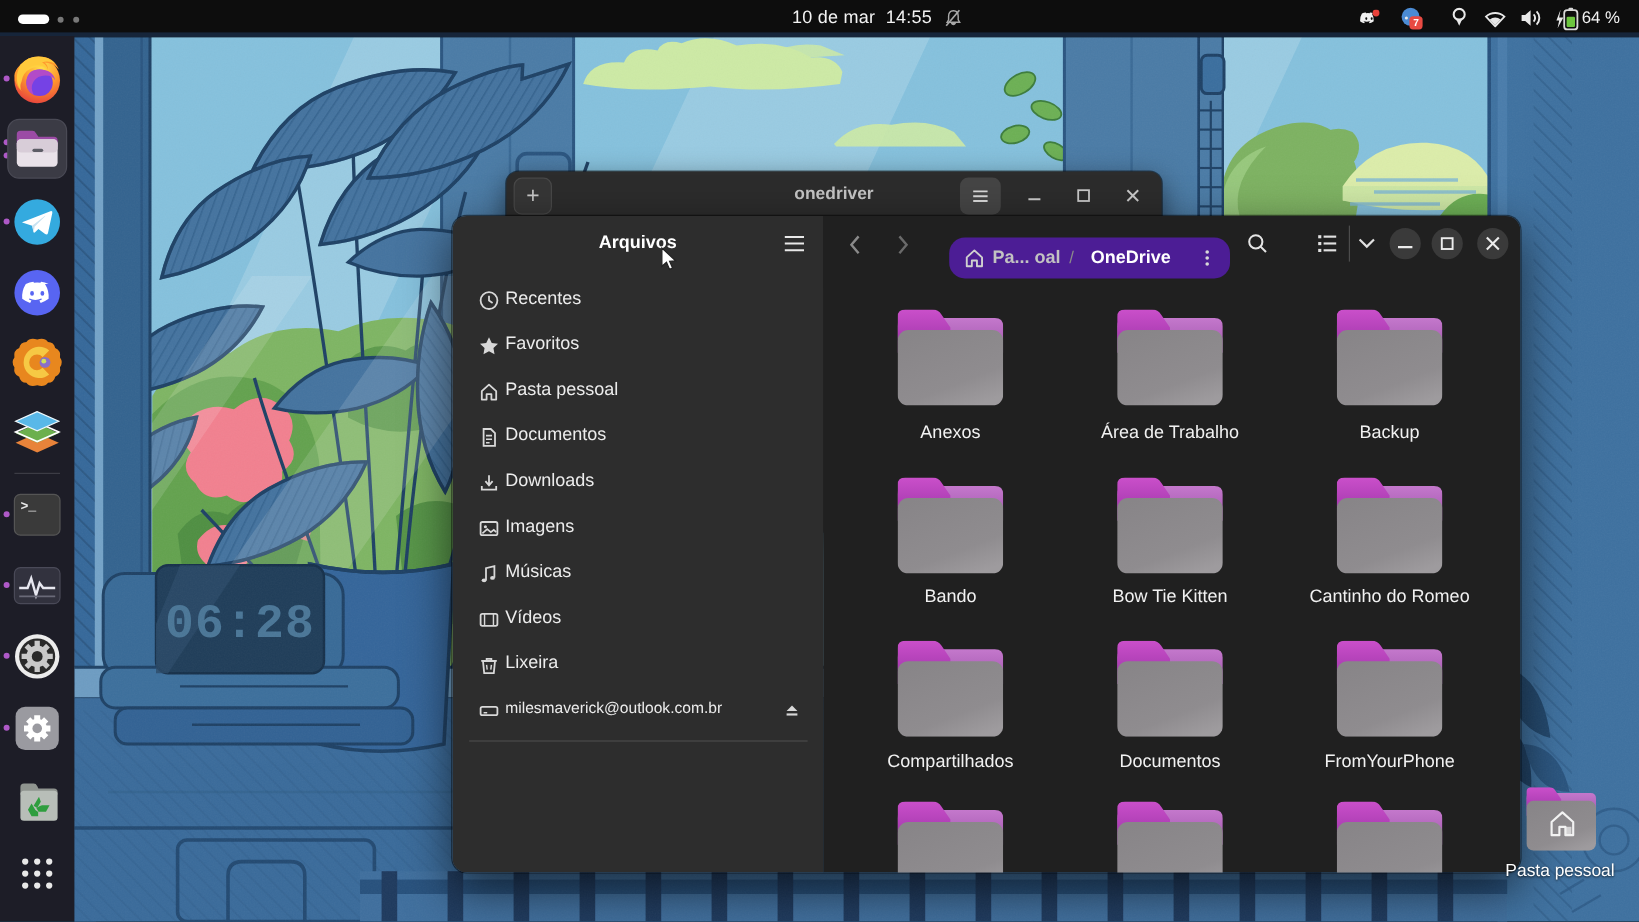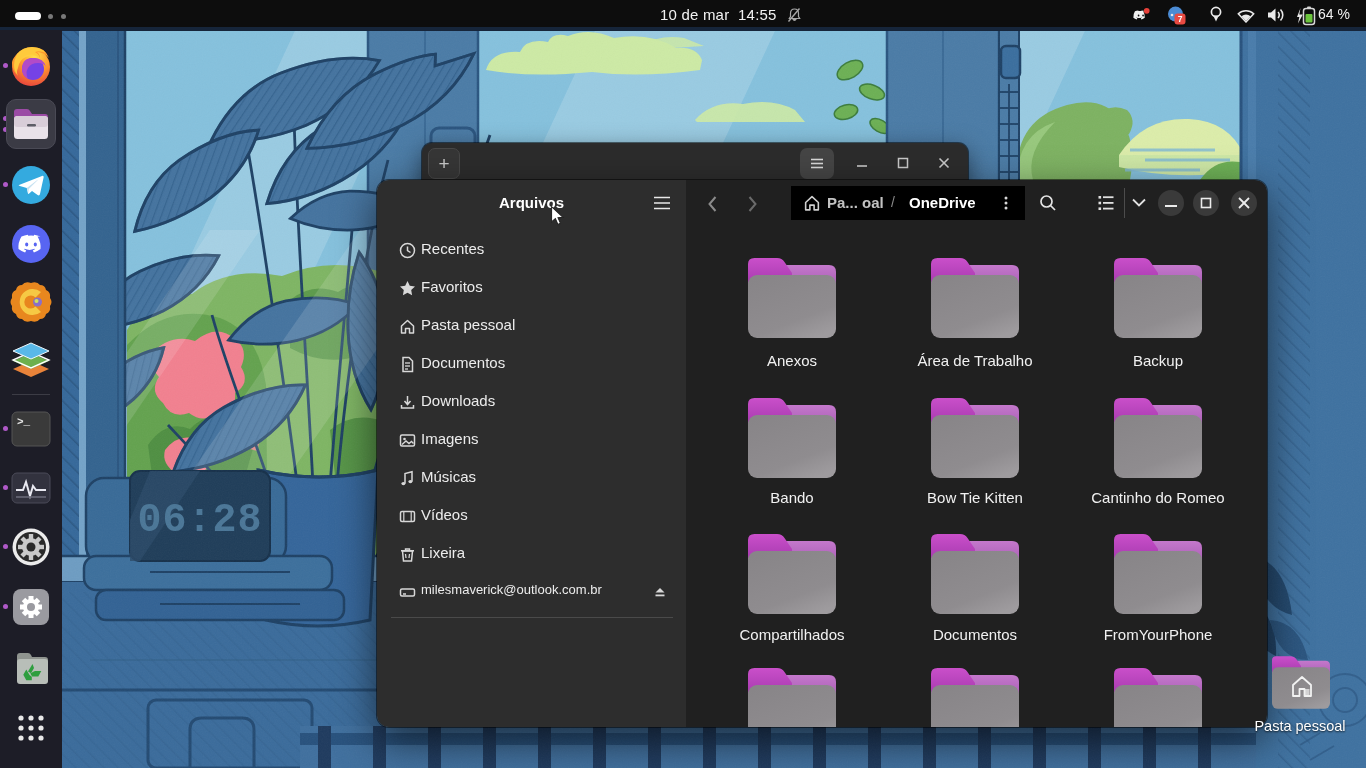--- a/index.html
+++ b/index.html
@@ -436,20 +436,21 @@
         <circle cx="24" cy="24" r="2.6"></circle>
         <circle cx="34" cy="24" r="2.6"></circle>
       <circle cx="14" cy="34" r="2.6"></circle>
         <circle cx="24" cy="34" r="2.6"></circle>
         <circle cx="34" cy="34" r="2.6"></circle>
     </g>
   </svg>
 </div>
 <div id="onedriver">
   <div style="position:absolute;left:6px;top:5px;width:32px;height:31px;border-radius:7px;background:#363636;border:1px solid #484848;color:#c8c8c8;font-size:19px;text-align:center;line-height:29px">+</div>
+  <div style="position:absolute;left:0;top:0;width:100%;height:37px;text-align:center;line-height:38px;color:#c4c4c4;font-size:14.5px;font-weight:bold">onedriver</div>
   <div style="position:absolute;left:378px;top:5px;width:34px;height:31px;border-radius:7px;background:#454545">
     <svg width="34" height="31" viewBox="0 0 34 31">
         <g stroke="#d8d8d8" stroke-width="1.6">
           <line x1="11" y1="11.5" x2="23" y2="11.5"></line>
           <line x1="11" y1="15.5" x2="23" y2="15.5"></line>
           <line x1="11" y1="19.5" x2="23" y2="19.5"></line>
         </g>
       </svg>
   </div>
   <svg style="position:absolute;left:430px;top:10px" width="20" height="20" viewBox="0 0 20 20">
@@ -558,21 +559,21 @@
     </div>
     <div style="position:absolute;left:14px;top:437px;width:282px;height:1px;background:rgba(255,255,255,0.14)"></div>
   </div>
   <div id="content">
     <svg style="position:absolute;left:16px;top:13px" width="22" height="22" viewBox="0 0 22 22">
         <path d="M13.5,4 l-6,7 l6,7" fill="none" stroke="#8a8a8a" stroke-width="2"></path>
       </svg>
     <svg style="position:absolute;left:55px;top:13px" width="22" height="22" viewBox="0 0 22 22">
         <path d="M8.5,4 l6,7 l-6,7" fill="none" stroke="#6a6a6a" stroke-width="2"></path>
       </svg>
-    <div style="position:absolute;left:105px;top:6px;width:234px;height:34px;background:#000000;border-radius:0">
+    <div style="position:absolute;left:105px;top:18px;width:234px;height:34px;background:#4c1d95;border-radius:13px">
       <svg style="position:absolute;left:12px;top:8px" width="18" height="18" viewBox="0 0 17 17">
           <path d="M2.5,8 L8.5,2.5 L14.5,8 L14.5,15 L10.5,15 L10.5,10.5 L6.5,10.5 L6.5,15 L2.5,15 Z" fill="none" stroke="#cfcfcf" stroke-width="1.5" stroke-linejoin="round"></path>
         </svg>
       <span style="position:absolute;left:36px;top:8px;font-size:15px;font-weight:bold;color:#c2c2c2">Pa... oal</span>
       <span style="position:absolute;left:100px;top:8px;font-size:14px;color:#8a8a8a">/</span>
       <span style="position:absolute;left:118px;top:8px;font-size:15px;font-weight:bold;color:#fff">OneDrive</span>
       <svg style="position:absolute;right:10px;top:8px" width="18" height="18" viewBox="0 0 18 18">
           <g fill="#d8d8d8">
             <circle cx="9" cy="4" r="1.5"></circle>
             <circle cx="9" cy="9" r="1.5"></circle>

